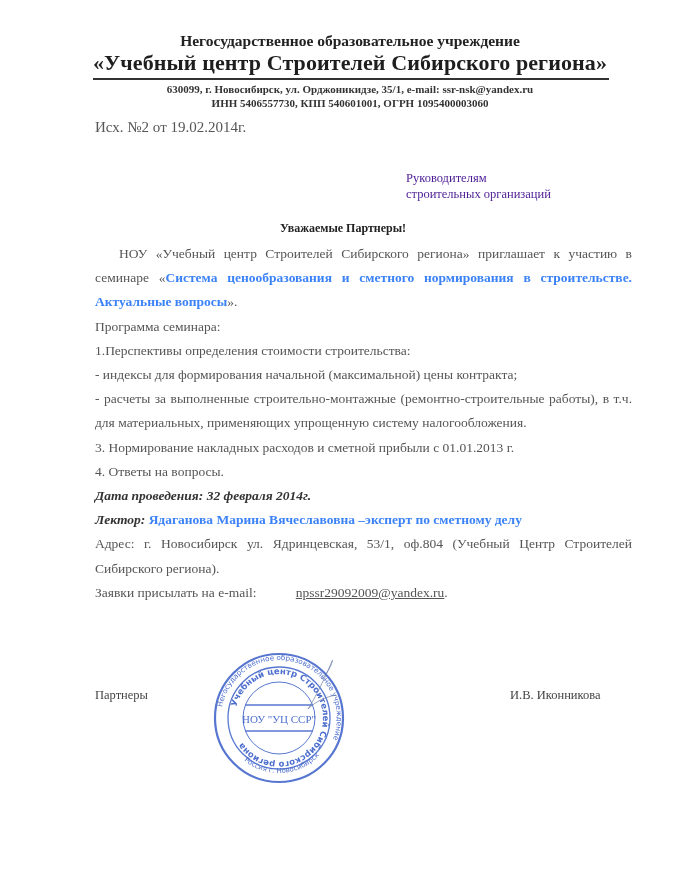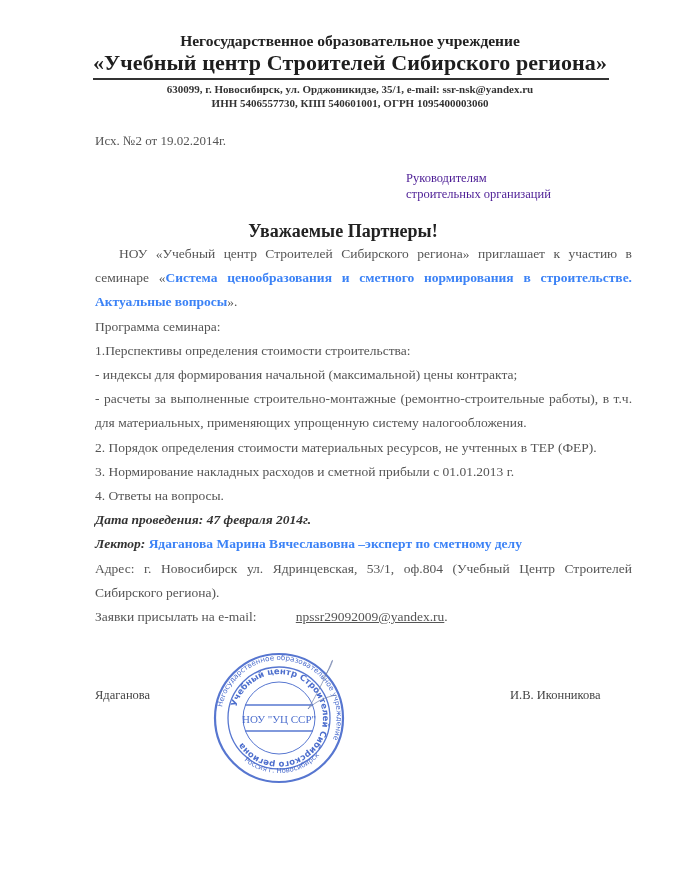--- a/index.html
+++ b/index.html
@@ -2,23 +2,23 @@
 <html><head>
   <meta charset="utf-8">
   <style>
     html, body { margin: 0; padding: 0; background: #ffffff; }
     body { width: 686px; height: 880px; position: relative; overflow: hidden; font-family: "Liberation Serif", "DejaVu Serif", serif; color: #2a2a2a; }
     .abs { position: absolute; }
     .hdr1 { left: 0; width: 700px; top: 32px; text-align: center; font-size: 15.5px; font-weight: bold; color: #222; }
     .hdr2 { left: 0; width: 700px; top: 50px; text-align: center; font-size: 22px; font-weight: bold; color: #1e1e1e; letter-spacing: 0.1px; }
     .rule { left: 93px; width: 516px; top: 78px; height: 0; border-top: 2px solid #333; }
     .hdr3 { left: 0; width: 700px; top: 82px; text-align: center; font-size: 11px; font-weight: bold; color: #333; line-height: 14px; }
-    .outref { left: 95px; top: 133px; font-size: 13px; color: #555; }
+    .outref { left: 95px; top: 119px; font-size: 15px; color: #555; }
     .addressee { left: 406px; top: 170px; font-size: 12.5px; color: #4c1d95; line-height: 16px; }
-    .greeting { left: 0; width: 686px; top: 221px; text-align: center; font-size: 18px; font-weight: bold; color: #222; }
+    .greeting { left: 0; width: 686px; top: 221px; text-align: center; font-size: 12px; font-weight: bold; color: #222; }
     .body { left: 95px; width: 537px; font-size: 13.5px; color: #555; line-height: 24.2px; }
     .p { text-align: justify; text-align-last: left; }
     .indent { text-indent: 24px; }
     .b { font-weight: bold; color: #3b82f6; }
     .bi { font-weight: bold; font-style: italic; color: #333; }
     .link { text-decoration: underline; margin-left: 36px; }
     .signrow { left: 95px; top: 688px; font-size: 12.5px; color: #444; }
     .signname { left: 510px; top: 688px; font-size: 12.5px; color: #444; text-align: center; }
     .stamp { left: 212px; top: 651px; width: 134px; height: 134px; }
   </style>
@@ -41,30 +41,29 @@
 </div>
 
 <div class="abs greeting">Уважаемые Партнеры!</div>
 
 <div class="abs body" style="top:242px;">
   <div class="p indent"><span>НОУ «Учебный центр Строителей Сибирского региона» приглашает к  участию в семинаре «</span><span class="b">Система ценообразования и сметного нормирования в строительстве. Актуальные вопросы</span><span>».</span></div>
   <div>Программа семинара:</div>
   <div>1.Перспективы определения стоимости строительства:</div>
   <div>- индексы для формирования начальной (максимальной) цены контракта;</div>
   <div class="p">- расчеты за выполненные строительно-монтажные (ремонтно-строительные работы), в т.ч. для материальных, применяющих упрощенную систему налогообложения.</div>
-  <div>2. Порядок определения стоимости материальных ресурсов, не учтенных в ТЕР (ФЕР).</div>
   <div>3. Нормирование накладных расходов и сметной прибыли с 01.01.2013 г.</div>
   <div>4. Ответы на вопросы.</div>
-  <div class="bi">Дата проведения: 47 февраля  2014г.</div>
+  <div class="bi">Дата проведения: 32 февраля  2014г.</div>
   <div><span class="bi">Лектор:</span><span class="b"> Ядаганова Марина Вячеславовна –эксперт по сметному делу</span></div>
   <div class="p">Адрес: г. Новосибирск ул. Ядринцевская, 53/1, оф.804 (Учебный Центр Строителей Сибирского региона).</div>
   <div><span>Заявки присылать на e-mail:  </span><span class="link">npssr29092009@yandex.ru</span><span>.</span></div>
 </div>
 
-<div class="abs signrow">Ядаганова</div>
+<div class="abs signrow">Партнеры</div>
 <div class="abs signname">И.В. Иконникова</div>
 
 <svg class="abs stamp" viewBox="0 0 134 134">
   <defs>
     <path id="outerArc" d="M 67,67 m -58,0 a 58,58 0 1,1 116,0 a 58,58 0 1,1 -116,0"></path>
     <path id="innerArc" d="M 67,67 m -44,0 a 44,44 0 1,1 88,0 a 44,44 0 1,1 -88,0"></path>
     <path id="bottomArc" d="M 12,67 a 55,55 0 0,0 110,0"></path>
   </defs>
   <g fill="none" stroke="#3a5fc8" opacity="0.85">
     <circle cx="67" cy="67" r="64" stroke-width="2.2"></circle>

